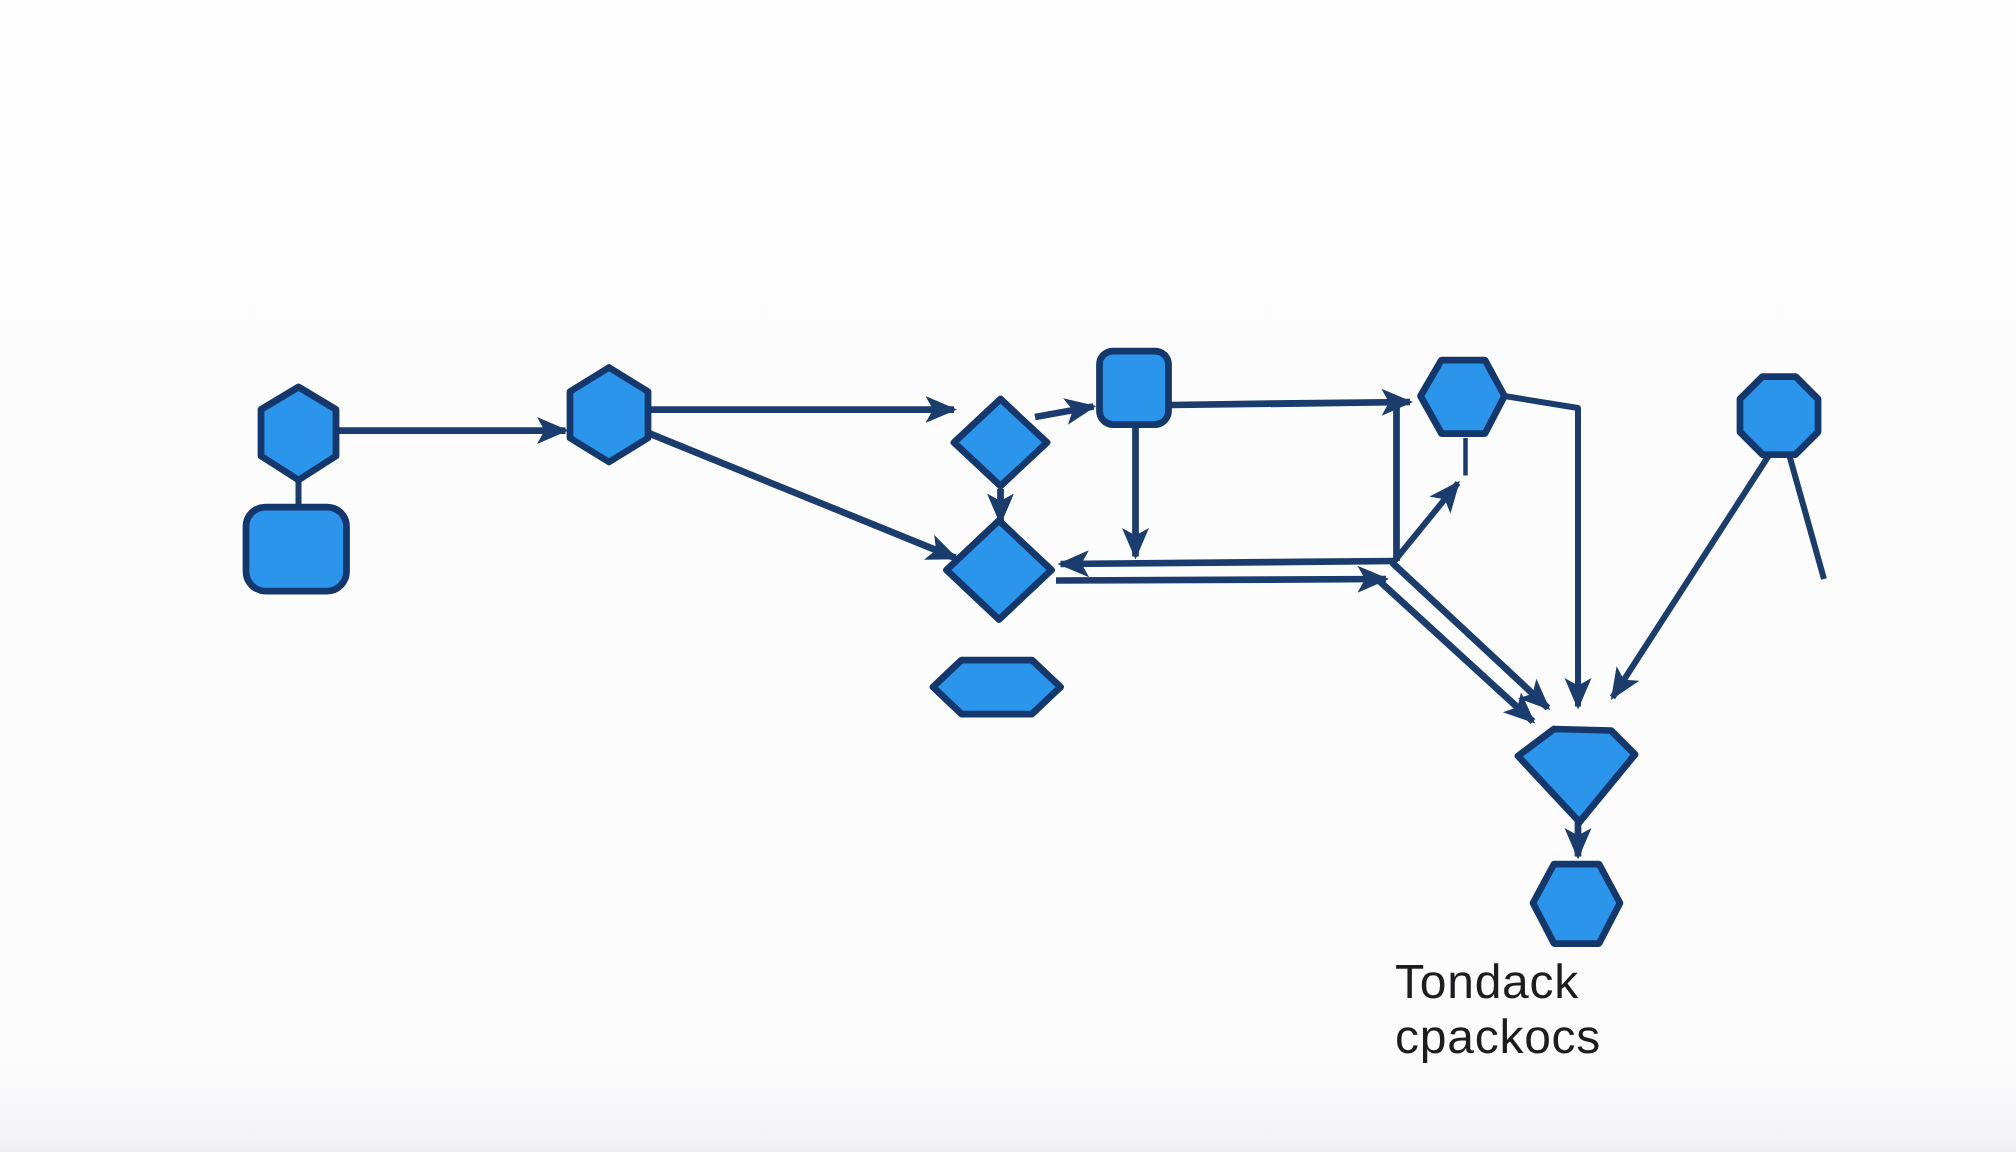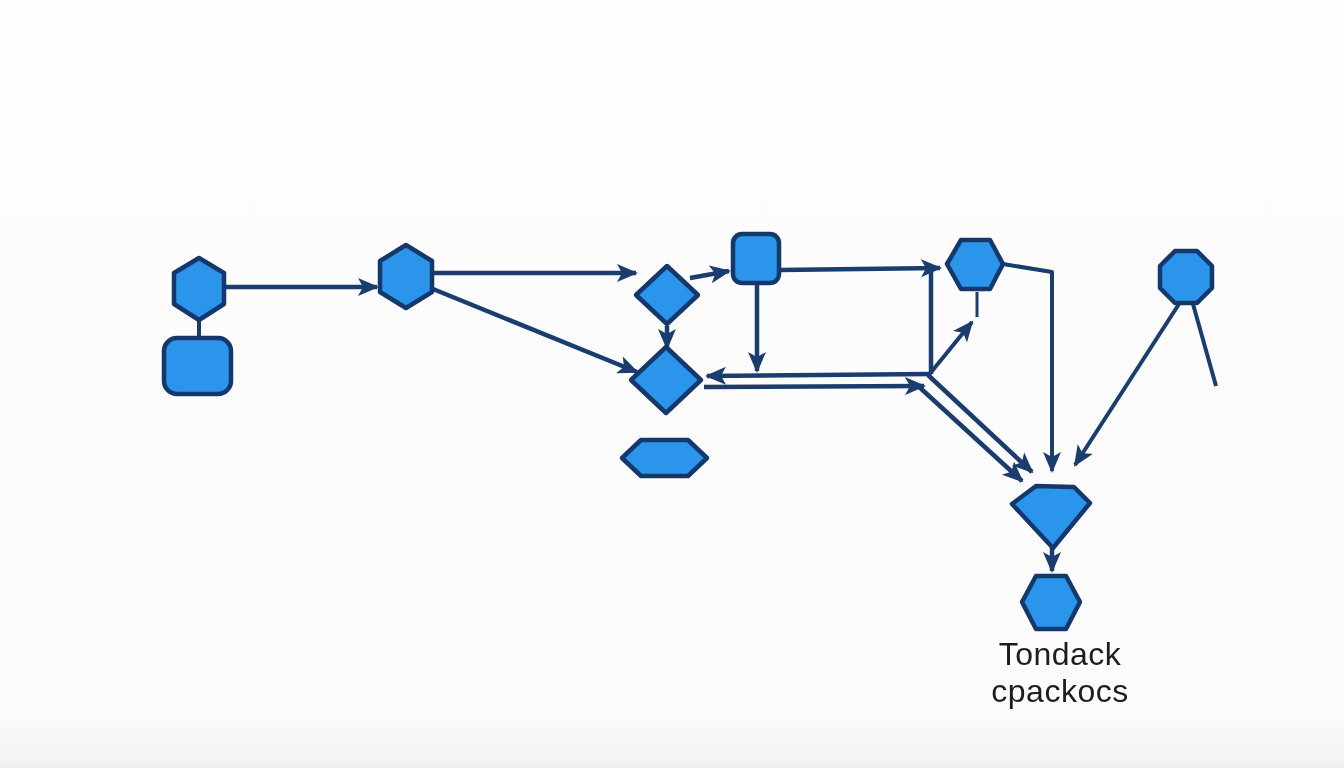--- a/index.html
+++ b/index.html
@@ -20,21 +20,21 @@
   svg.diagram {
     position: absolute;
     left: 0;
     top: 0;
   }
   .caption {
     position: absolute;
     left: 930px;
     top: 636px;
     width: 260px;
-    text-align: center;
+    text-align: left;
     font-size: 32px;
     font-weight: 500;
     letter-spacing: 0.5px;
     color: #1d1d1f;
     font-family: "Liberation Sans", sans-serif;
   }
 </style>
 </head>
 <body>
 

